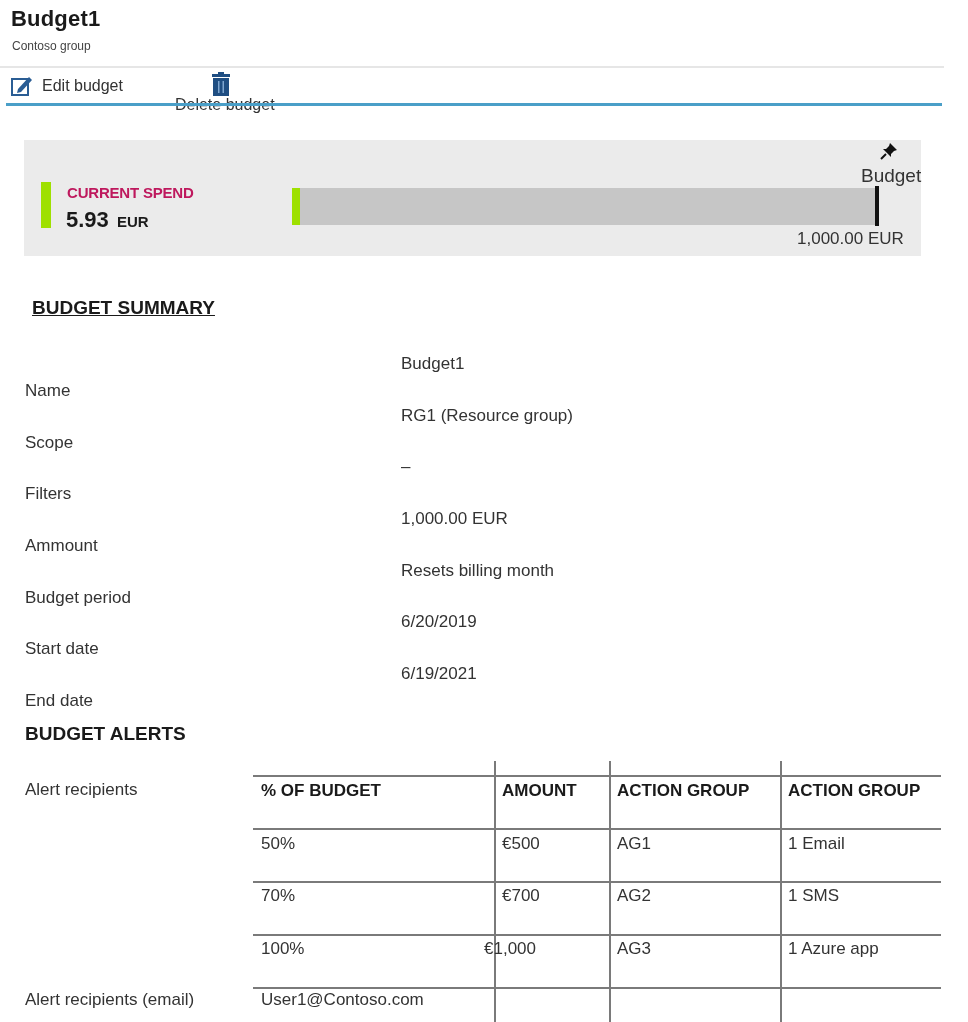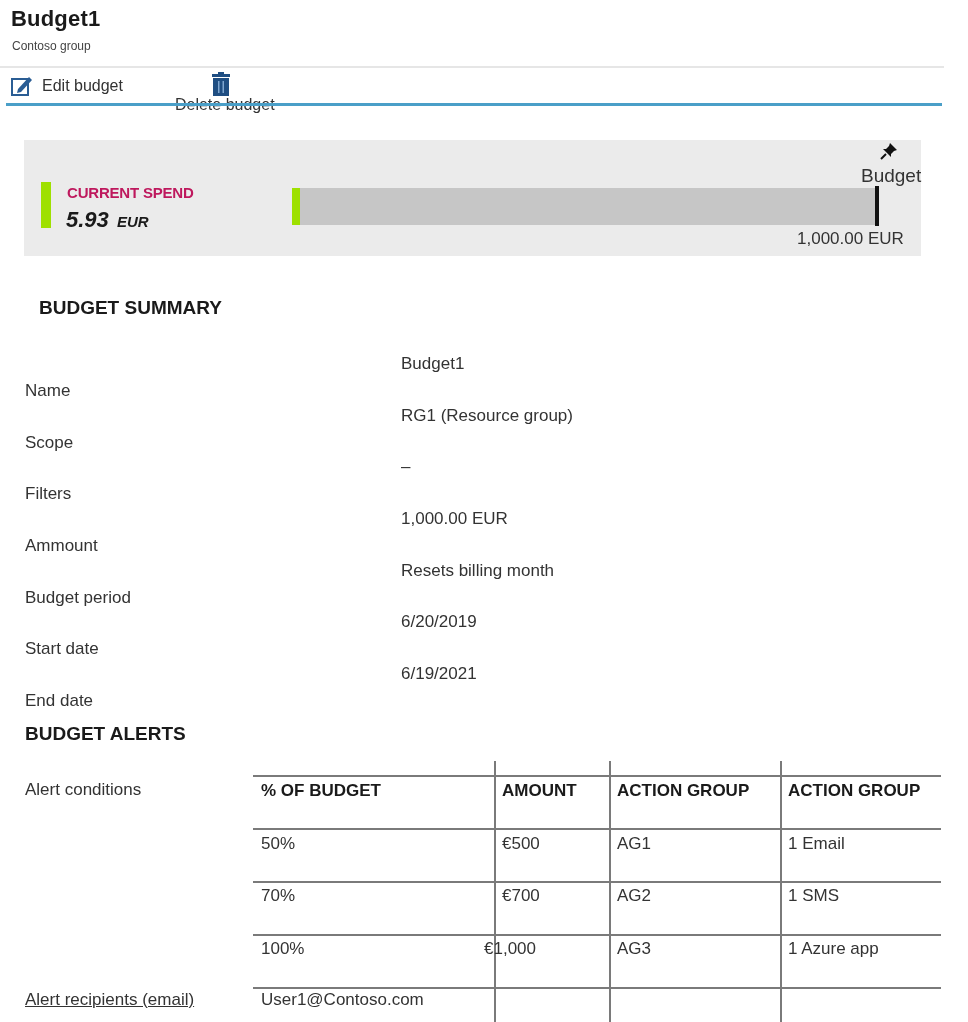--- a/index.html
+++ b/index.html
@@ -16,41 +16,41 @@
   .toolbar { left: 10px; top: 72px; height: 28px; display: flex; }
   .tb-btn { display: flex; align-items: center; font-size: 16px; color: #333; cursor: pointer; }
   .tb-btn .icon { width: 24px; height: 24px; margin-right: 8px; display: inline-block; }
   .tb-btn.delete { margin-left: 52px; flex-direction: column; }
   .toolbar-blue-line { left: 6px; top: 103px; width: 936px; height: 3px; background: #4a9fc8; }
 
   
   .spend-panel { left: 24px; top: 140px; width: 897px; height: 116px; background: #ebebeb; }
   .spend-marker { left: 41px; top: 182px; width: 10px; height: 46px; background: #9ee000; }
   .spend-label { left: 67px; top: 184px; font-size: 15px; font-weight: bold; color: #be185d; letter-spacing: -0.2px; }
-  .spend-value { left: 66px; top: 207px; font-size: 22px; font-weight: bold; color: #1a1a1a; font-style: italic; }
+  .spend-value { left: 66px; top: 207px; font-size: 22px; font-weight: bold; color: #1a1a1a; }
   .spend-value .cur { font-size: 15px; margin-left: 2px; }
 
   .bar-track { left: 292px; top: 188px; width: 584px; height: 37px; background: #c6c6c6; }
   .bar-fill { left: 292px; top: 188px; width: 8px; height: 37px; background: #9ee000; }
   .bar-budget-mark { left: 875px; top: 186px; width: 4px; height: 40px; background: #111; }
   .budget-pin { left: 880px; top: 142px; width: 18px; height: 18px; }
   .budget-label { left: 840px; top: 165px; font-size: 19px; color: #333; margin-left: 21px; }
   .budget-amount { left: 797px; top: 229px; font-size: 17px; color: #333; }
 
   
   .section-title { font-size: 19px; font-weight: bold; color: #1a1a1a; }
-  .sum-title { left: 39px; top: 297px; }
+  .sum-title { left: 32px; top: 297px; text-decoration: underline; }
   .alerts-title { left: 25px; top: 723px; }
 
   .row-label { left: 25px; font-size: 17px; color: #333; margin-top: 27px; }
   .row-value { left: 401px; font-size: 17px; color: #333; }
 
   
   .alert-cond-label { left: 25px; top: 780px; font-size: 17px; color: #333; }
-  .alert-recip-label { left: 25px; top: 990px; font-size: 17px; color: #333; text-decoration: underline; }
+  .alert-recip-label { left: 25px; top: 990px; font-size: 17px; color: #333; }
   .hline { height: 2px; background: #7a7a7a; left: 253px; width: 688px; }
   .vline { width: 2px; background: #7a7a7a; top: 761px; height: 261px; }
   .cell { font-size: 17px; color: #333; text-align: center; }
   .th { font-weight: bold; color: #1a1a1a; font-size: 17px; }
 </style>
 </head>
 <body>
 
 <div class="abs title">Budget1</div>
 <div class="abs subtitle">Contoso group</div>
@@ -115,21 +115,21 @@
 <div class="abs row-label" style="top:561px">Budget period</div>
 <div class="abs row-value" style="top:561px">Resets billing month</div>
 
 <div class="abs row-label" style="top:612px">Start date</div>
 <div class="abs row-value" style="top:612px">6/20/2019</div>
 
 <div class="abs row-label" style="top:664px">End date</div>
 <div class="abs row-value" style="top:664px">6/19/2021</div>
 
 <div class="abs section-title alerts-title">BUDGET ALERTS</div>
-<div class="abs alert-cond-label">Alert conditions</div>
+<div class="abs alert-cond-label">Alert recipients</div>
 <div class="abs alert-recip-label">Alert recipients (email)</div>
 
 <div class="abs hline" style="top:775px"></div>
 <div class="abs hline" style="top:828px"></div>
 <div class="abs hline" style="top:881px"></div>
 <div class="abs hline" style="top:934px"></div>
 <div class="abs hline" style="top:987px"></div>
 <div class="abs vline" style="left:494px"></div>
 <div class="abs vline" style="left:609px"></div>
 <div class="abs vline" style="left:780px"></div>

